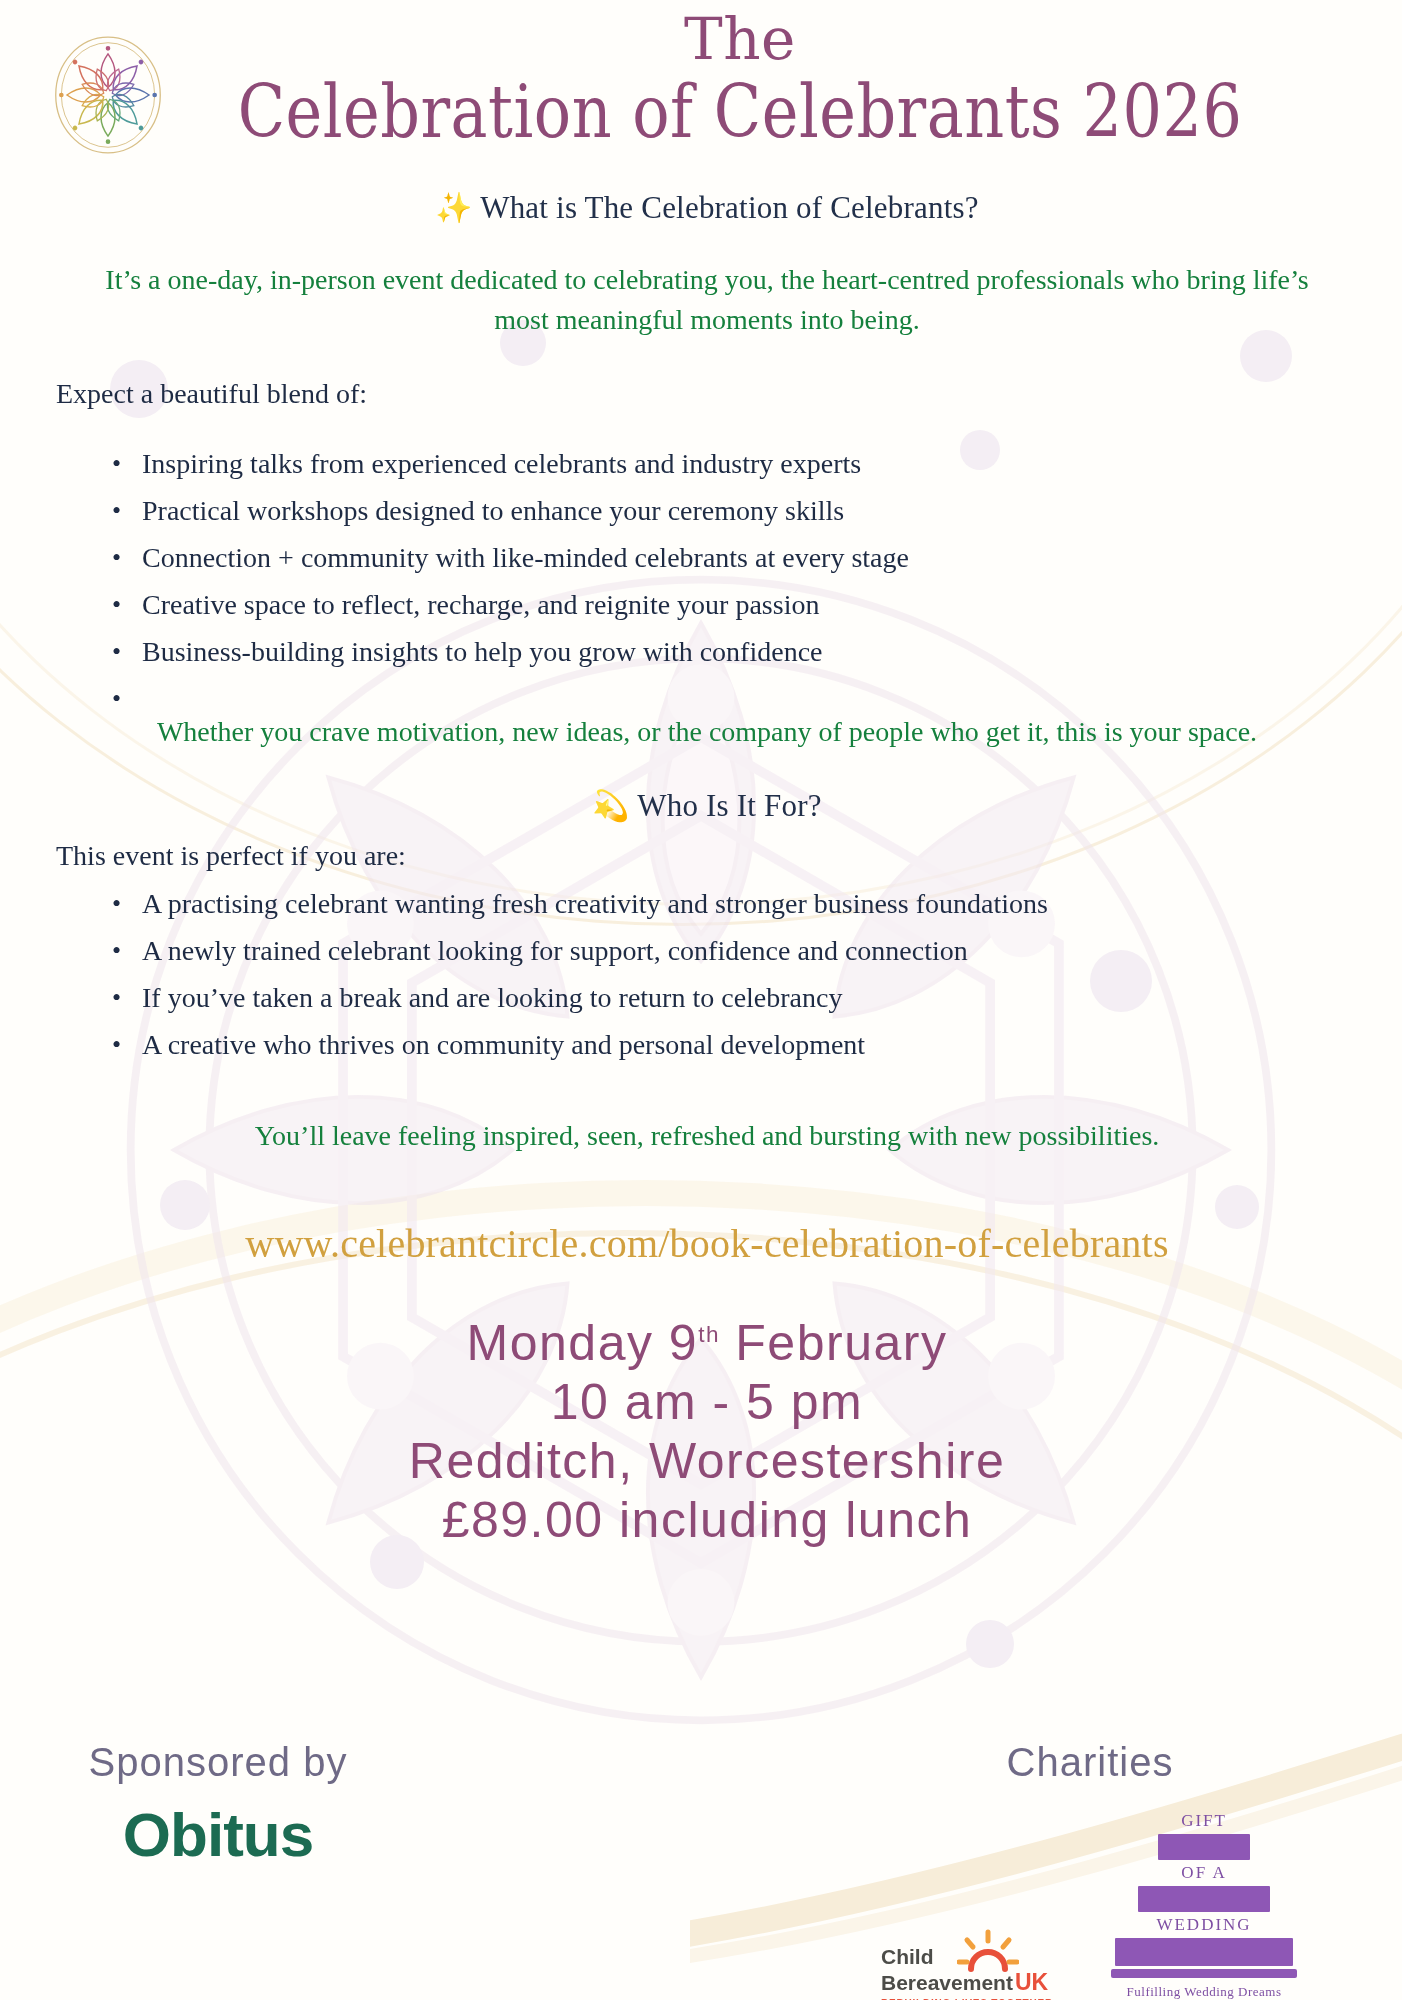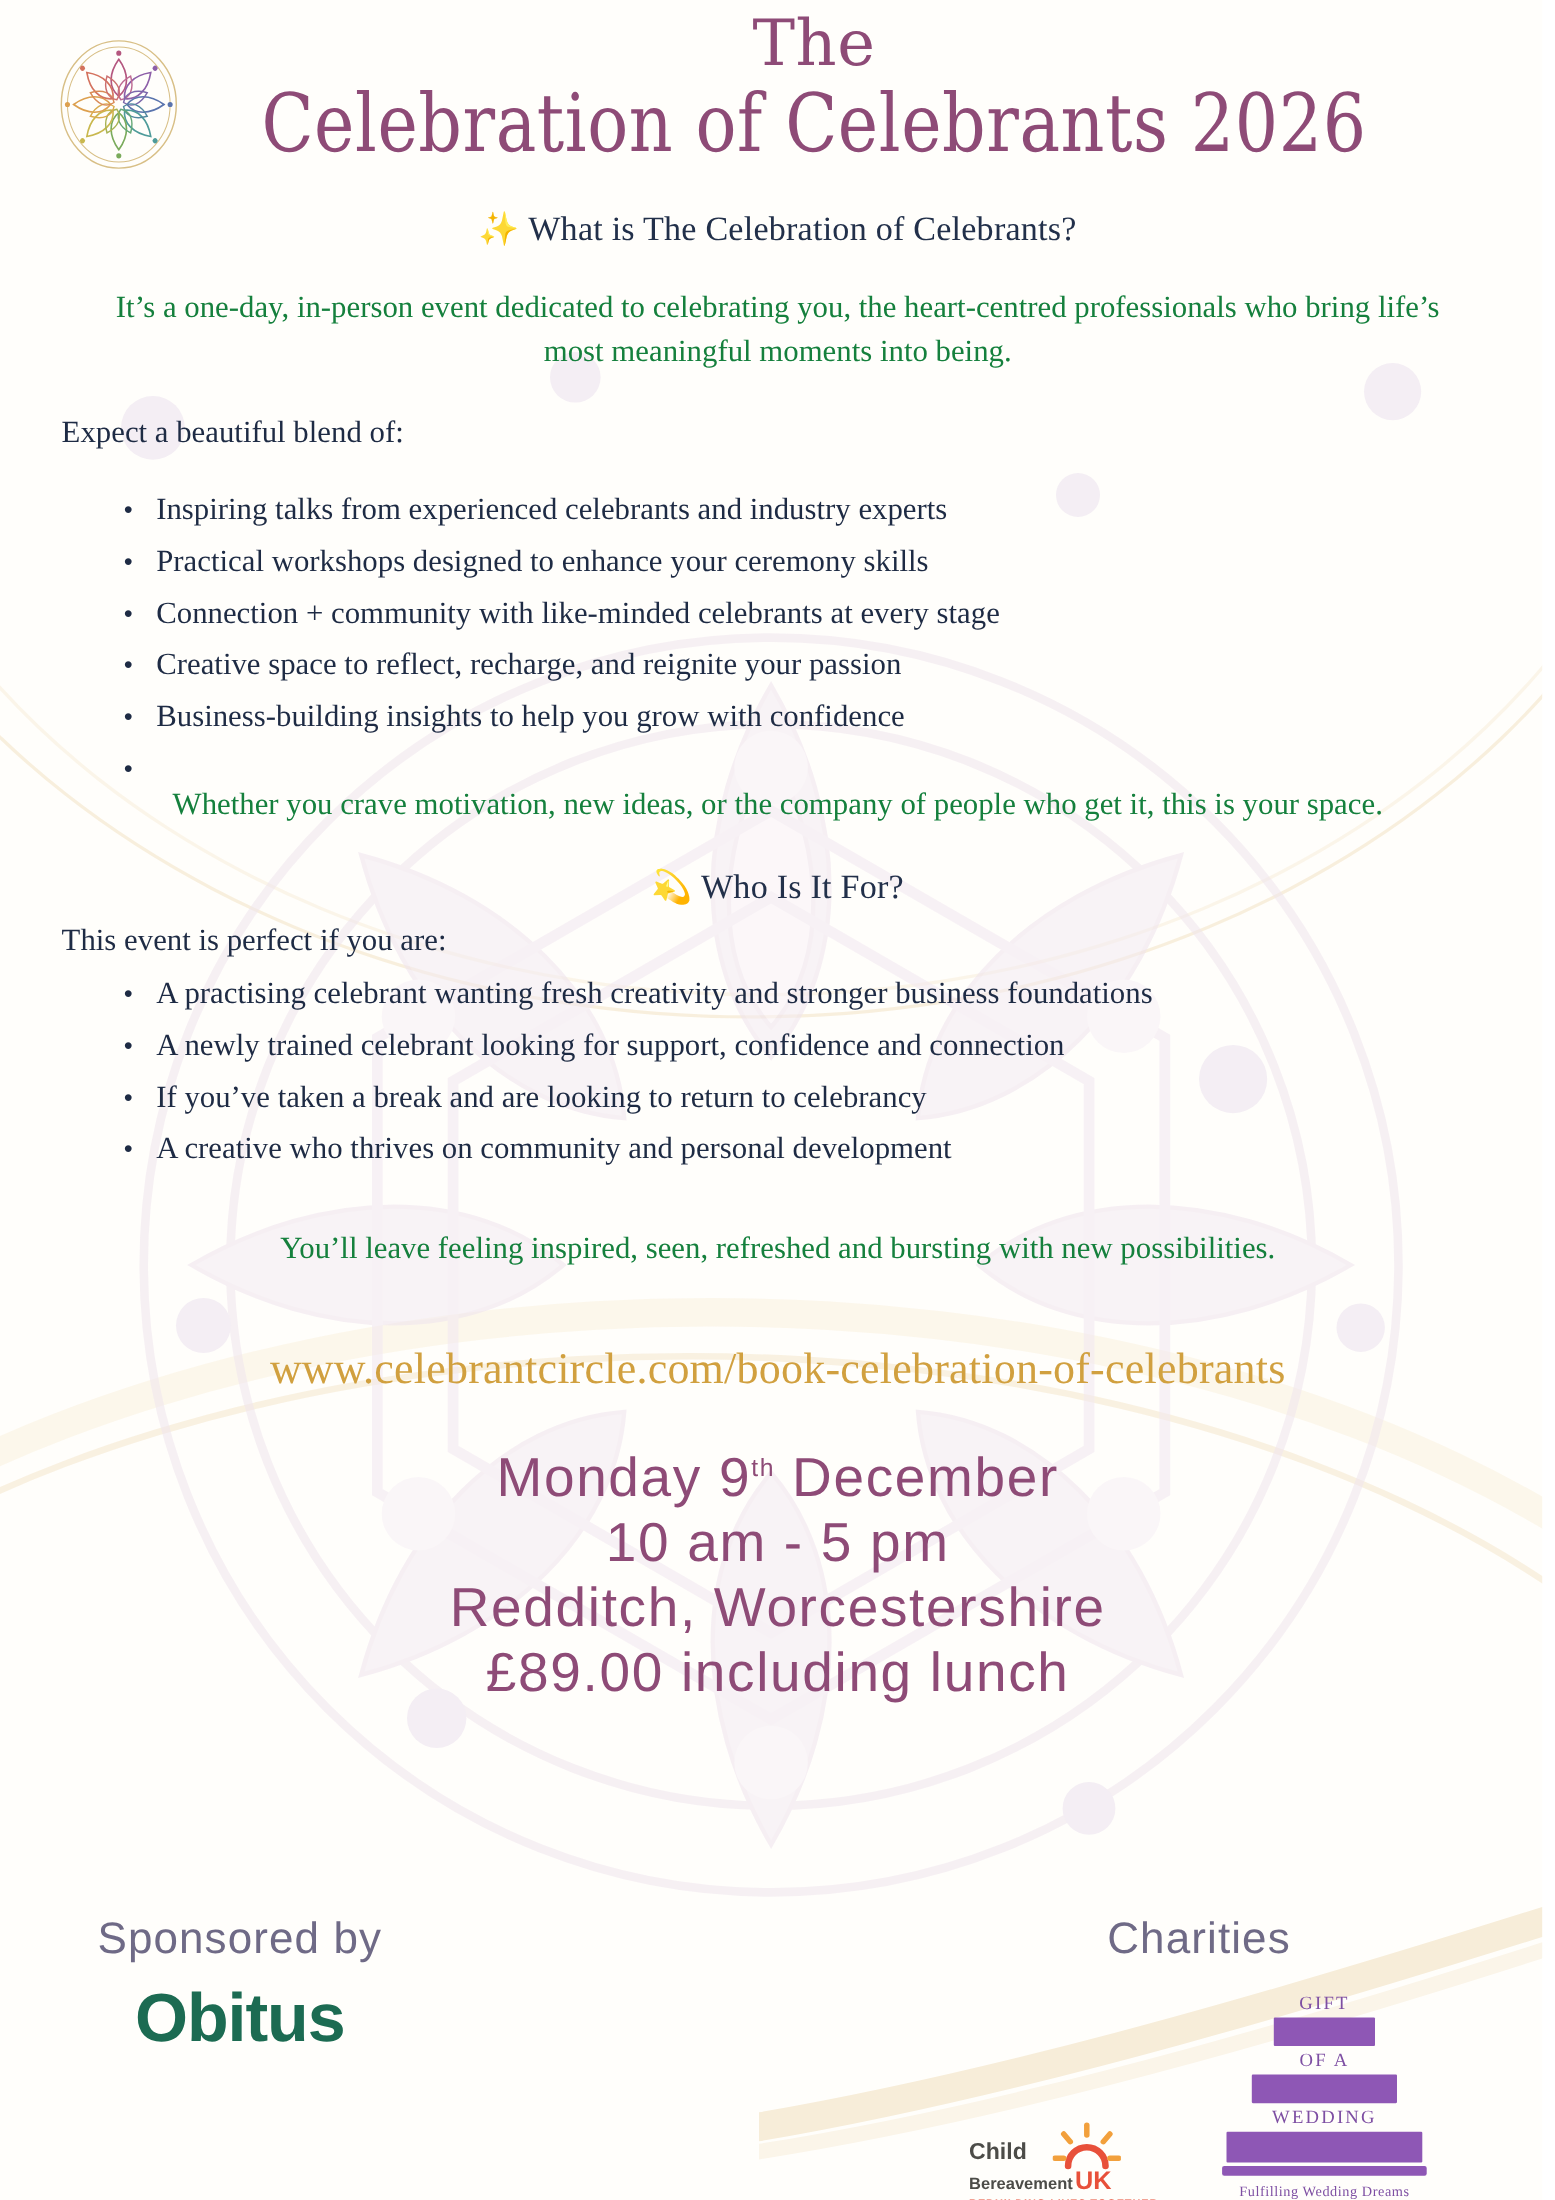--- a/index.html
+++ b/index.html
@@ -210,21 +210,21 @@
   .cbuk-row { display: flex; align-items: baseline; }
   .cbuk-child {
     font-family: "Liberation Sans", sans-serif;
     font-weight: 700;
     font-size: 21px;
     color: #4c4c48;
   }
   .cbuk-bereavement {
     font-family: "Liberation Sans", sans-serif;
     font-weight: 700;
-    font-size: 15px;
+    font-size: 21px;
     color: #4c4c48;
   }
   .cbuk-uk {
     font-family: "Liberation Sans", sans-serif;
     font-weight: 700;
     font-size: 23px;
     color: #e8503a;
     margin-left: 2px;
   }
   .cbuk-tag {
@@ -455,21 +455,21 @@
       <li>If you’ve taken a break and are looking to return to celebrancy</li>
       <li>A creative who thrives on community and personal development</li>
     </ul>
 
     <p class="para" style="margin-top:48px">You’ll leave feeling inspired, seen, refreshed and bursting with new possibilities.</p>
 
     <div class="url-line">www.celebrantcircle.com/book-celebration-of-celebrants</div>
 
     <div class="event-block">
       <div class="event-line">
-        <span>Monday 9</span><sup>th</sup><span> December</span>
+        <span>Monday 9</span><sup>th</sup><span> February</span>
       </div>
       <div class="event-line">10 am - 5 pm</div>
       <div class="event-line">Redditch, Worcestershire</div>
       <div class="event-line">£89.00 including lunch</div>
     </div>
   </div>
 
   <div class="footer">
 
     <svg class="swoosh" viewBox="0 0 820 300">

